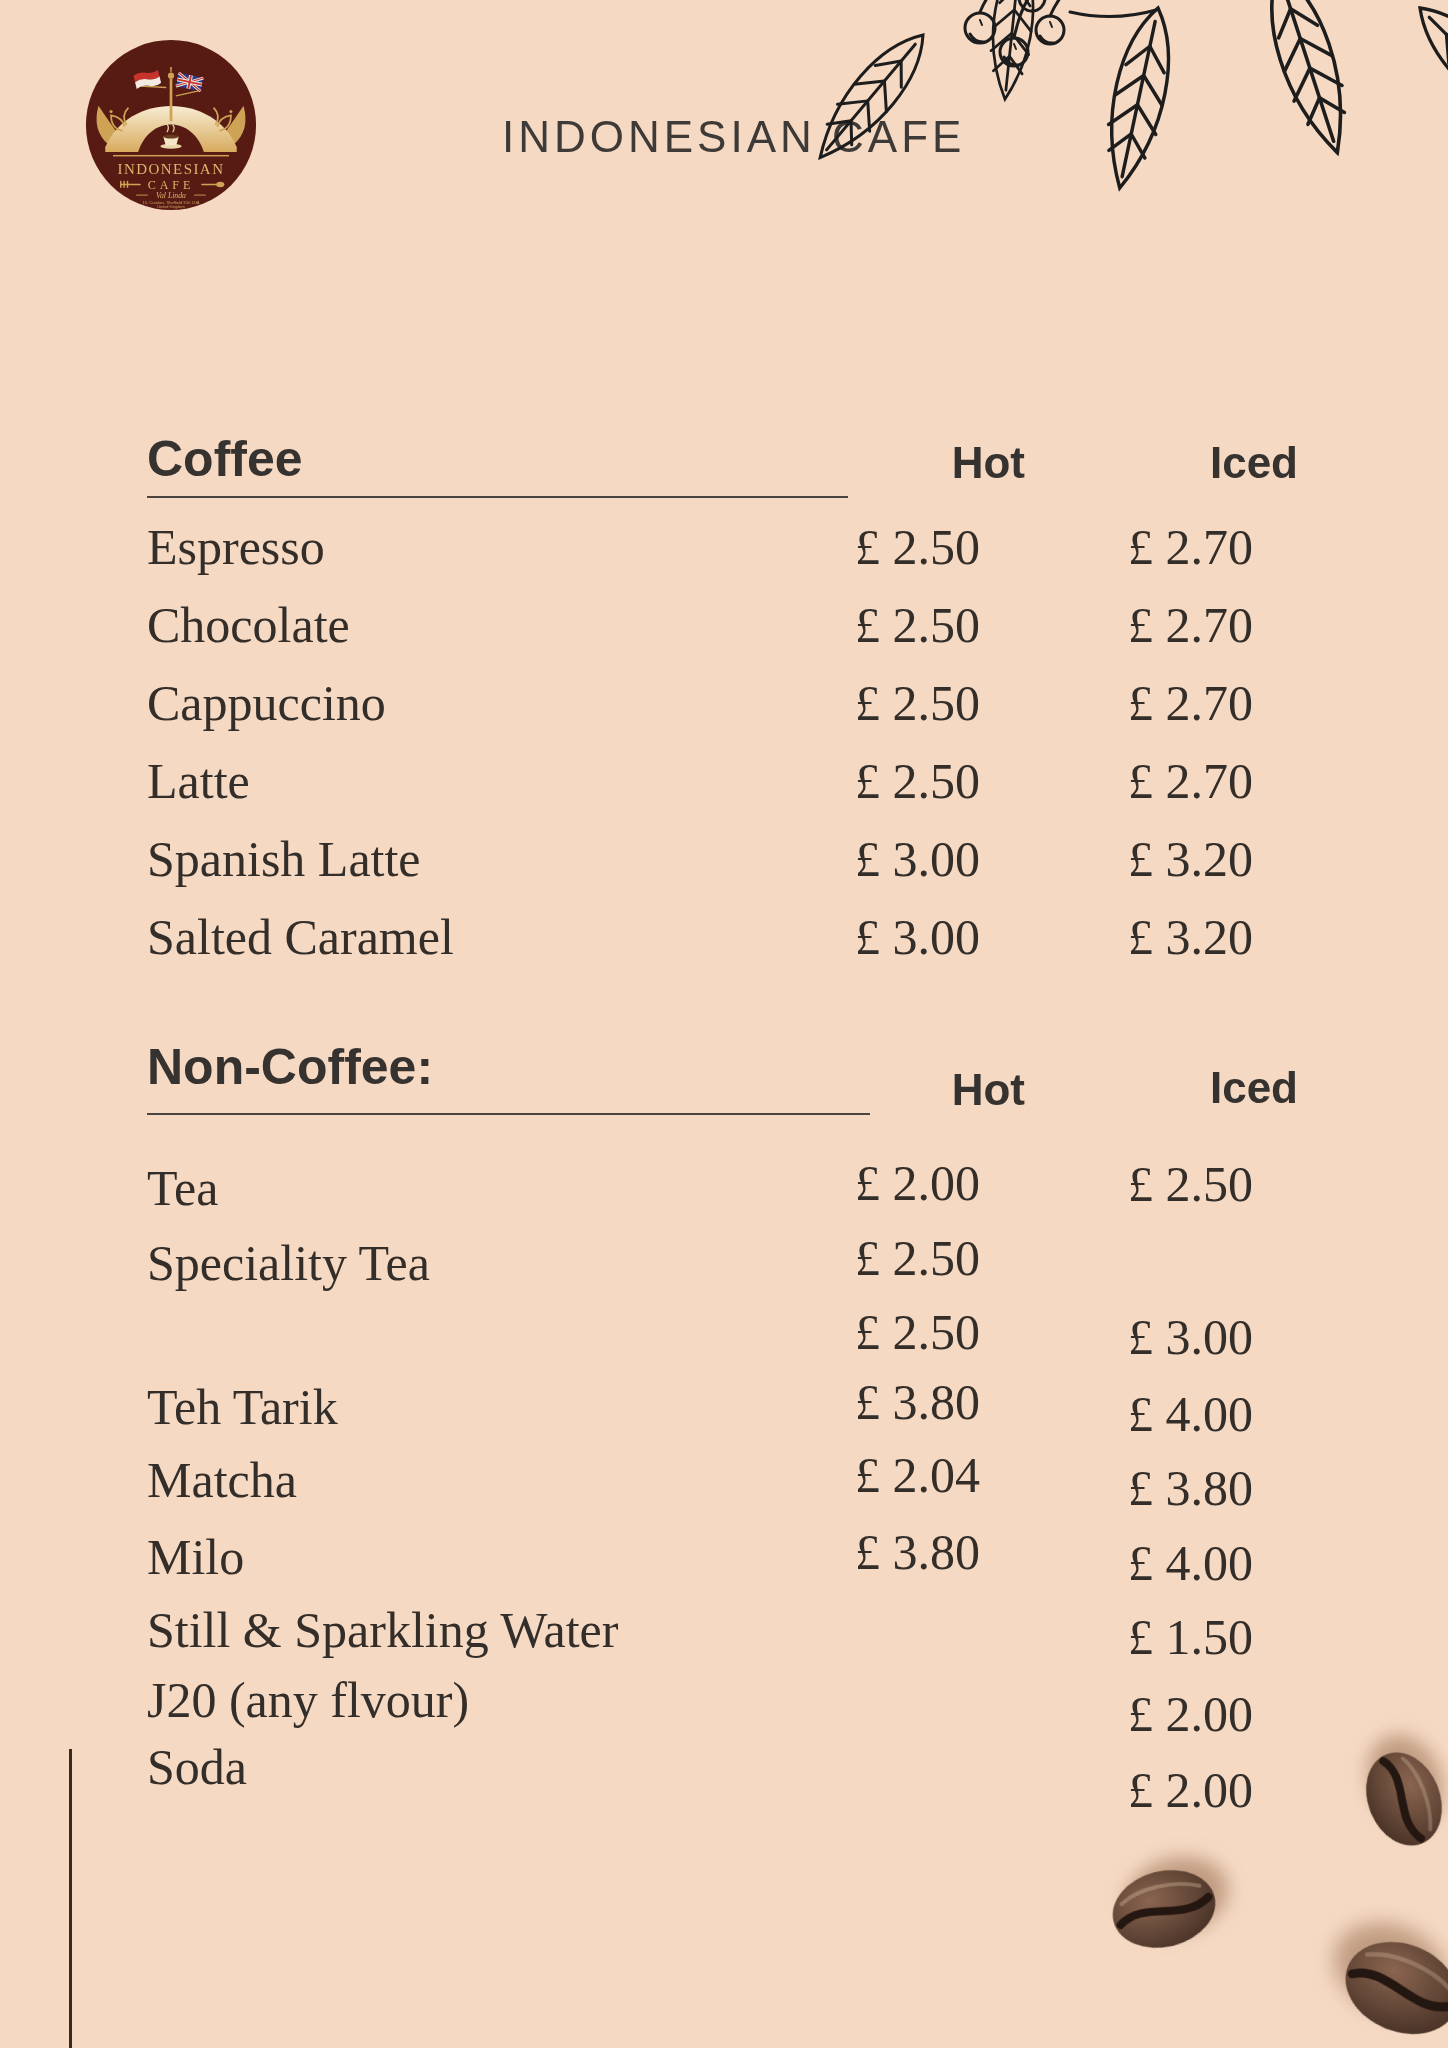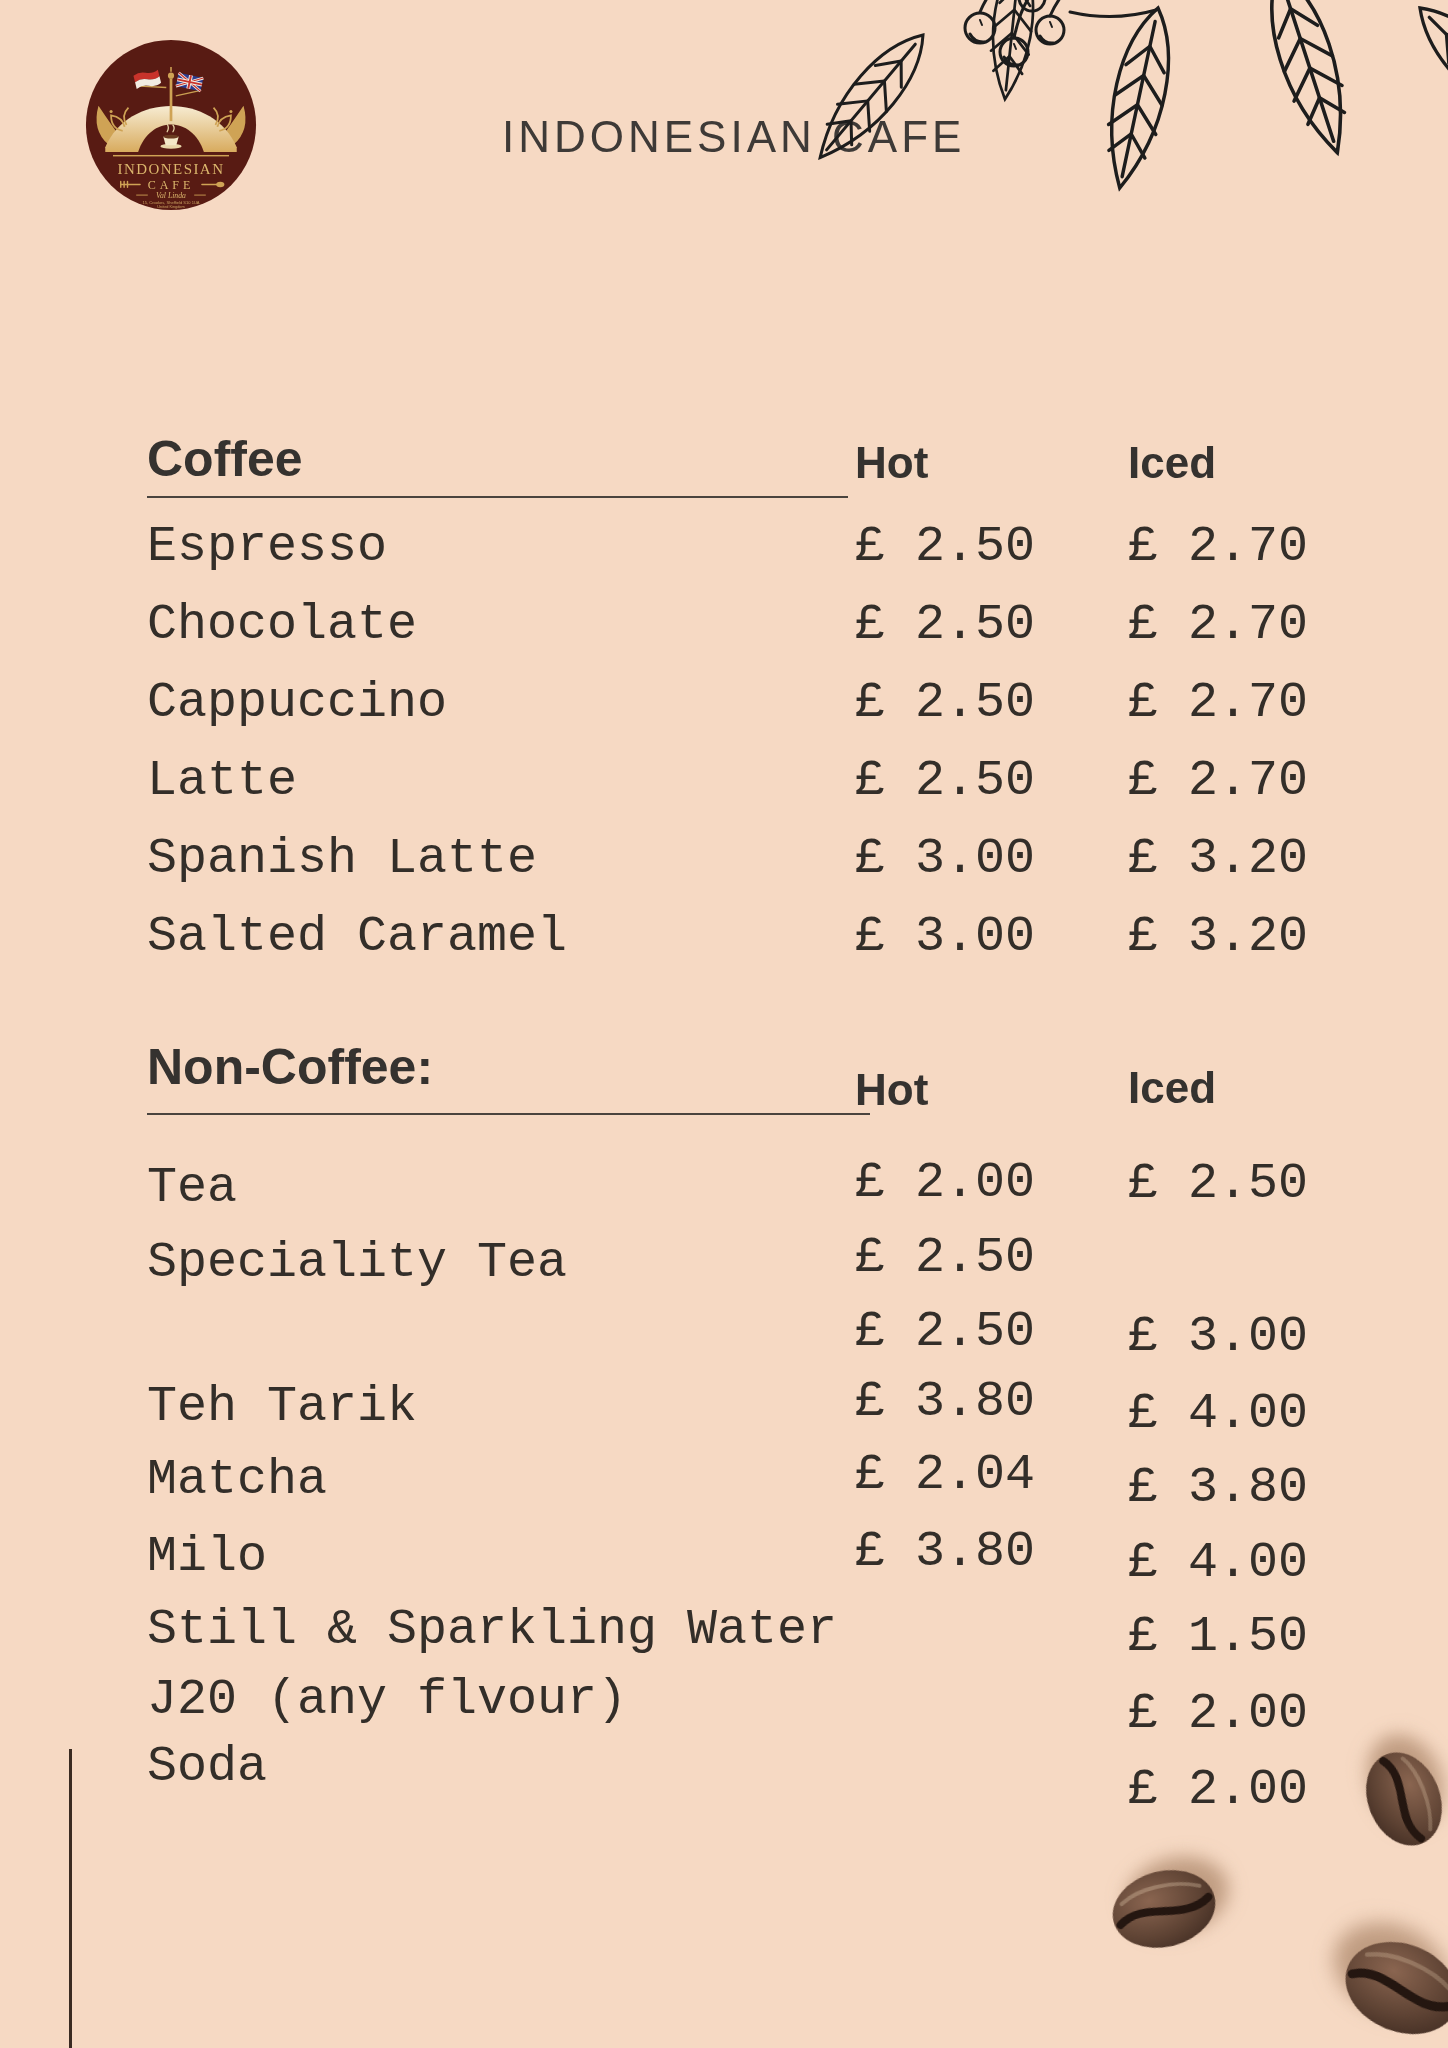--- a/index.html
+++ b/index.html
@@ -17,27 +17,27 @@
   }
   .logo{position:absolute;left:84px;top:38px;width:174px;height:174px;}
   .plant{position:absolute;left:758px;top:0;width:690px;height:205px;}
   .beans{position:absolute;left:1050px;top:1700px;width:398px;height:348px;}
   .sec-heading{
     position:absolute;left:147px;font-weight:bold;font-size:50px;color:#35322f;
     line-height:1;white-space:nowrap;
   }
   .col-header{
     position:absolute;font-weight:bold;font-size:44px;color:#35322f;
-    line-height:1;width:170px;text-align:left;
+    line-height:1;width:170px;text-align:right;
   }
   .hotcol{left:855px;}
   .icedcol{left:1128px;}
   .rule{position:absolute;height:2px;background:#4a443e;left:147px;}
   .serif-cell{
-    position:absolute;font-family:Liberation Mono, monospace;
+    position:absolute;font-family:Liberation Serif, serif;
     color:#332e29;font-size:50px;line-height:1;white-space:nowrap;
   }
   .name{left:147px;}
   .price{width:170px;}
   .vrule{position:absolute;left:69px;top:1749px;width:3px;height:299px;background:#3a2b22;}
 </style>
 </head>
 <body>
 
 <div class="page">

